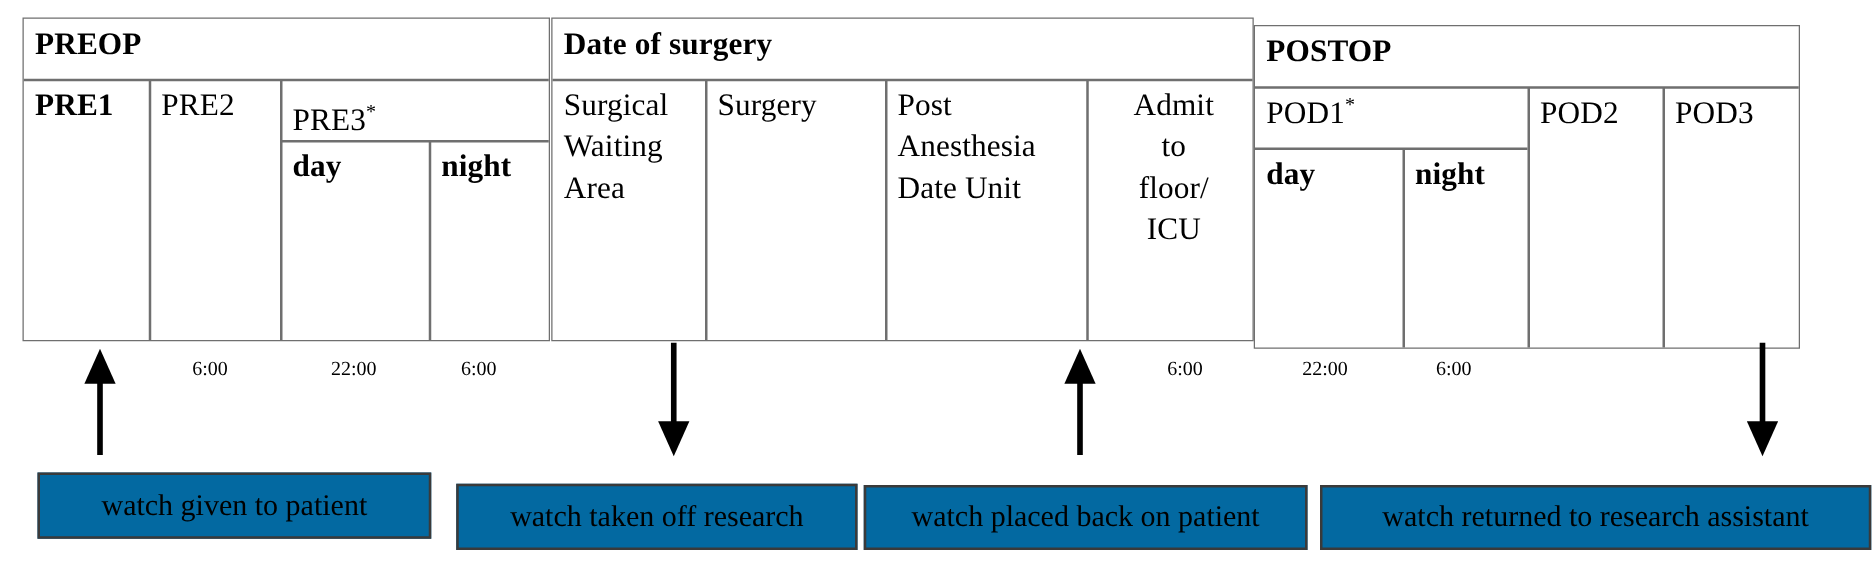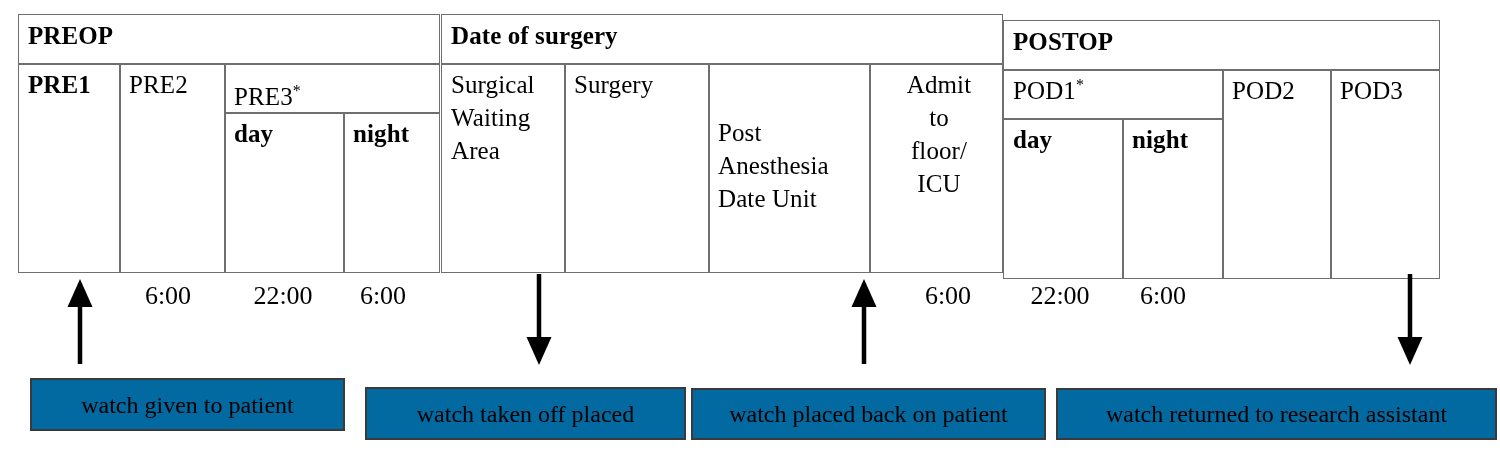--- a/index.html
+++ b/index.html
@@ -22,21 +22,21 @@
     letter-spacing:0.1px;
   }
   .bold{font-weight:bold;}
   .sup{font-size:16px;vertical-align:super;line-height:0;}
 
   .vline{position:absolute;width:1.6px;background:#6f6f6f;}
   .hline{position:absolute;height:1.6px;background:#6f6f6f;}
 
   
   .tlabel{
-    position:absolute;font-size:26px;line-height:30px;
+    position:absolute;font-size:16px;line-height:30px;
     text-align:center;white-space:nowrap;
   }
 
   
   .arrow{position:absolute;}
 
   
   .cbox{
     position:absolute;box-sizing:border-box;
     border:2.2px solid #3a3a3a;
@@ -100,21 +100,21 @@
       </div>
     </div>
     <div class="vline" style="left:122px;top:49px;height:208px;"></div>
 
     <div class="cell" style="left:123px;top:49px;width:143px;height:208px;">
       <div class="cell-txt" style="top:4px;">Surgery</div>
     </div>
     <div class="vline" style="left:266px;top:49px;height:208px;"></div>
 
     <div class="cell" style="left:267px;top:49px;width:160px;height:208px;">
-      <div class="cell-txt" style="top:4px;margin-top:48px;">
+      <div class="cell-txt" style="top:4px;">
         <div>Post</div>
         <div>Anesthesia</div>
         <div>Date Unit</div>
       </div>
     </div>
     <div class="vline" style="left:427px;top:49px;height:208px;"></div>
 
     <div class="cell" style="left:428px;top:49px;width:132px;height:208px;">
       <div class="cell-txt" style="top:4px;text-align:center;">
         <div>Admit</div>
@@ -185,21 +185,21 @@
   <svg class="arrow" style="left:1390px;top:274px;" width="40" height="92" viewBox="0 0 40 92">
     <line x1="20" y1="0" x2="20" y2="72" stroke="#000000" stroke-width="4.5"></line>
     <polygon points="20,91 7.5,63 32.5,63" fill="#000000"></polygon>
   </svg>
 
   <div class="cbox" style="left:30px;top:378px;width:315px;height:53px;">
     <span>watch given to patient</span>
   </div>
 
   <div class="cbox" style="left:365px;top:387px;width:321px;height:53px;">
-    <span>watch taken off placed</span>
+    <span>watch taken off research</span>
   </div>
 
   <div class="cbox" style="left:691px;top:388px;width:355px;height:52px;">
     <span>watch placed back on patient</span>
   </div>
 
   <div class="cbox" style="left:1056px;top:388px;width:441px;height:52px;">
     <span>watch returned to research assistant</span>
   </div>
 

